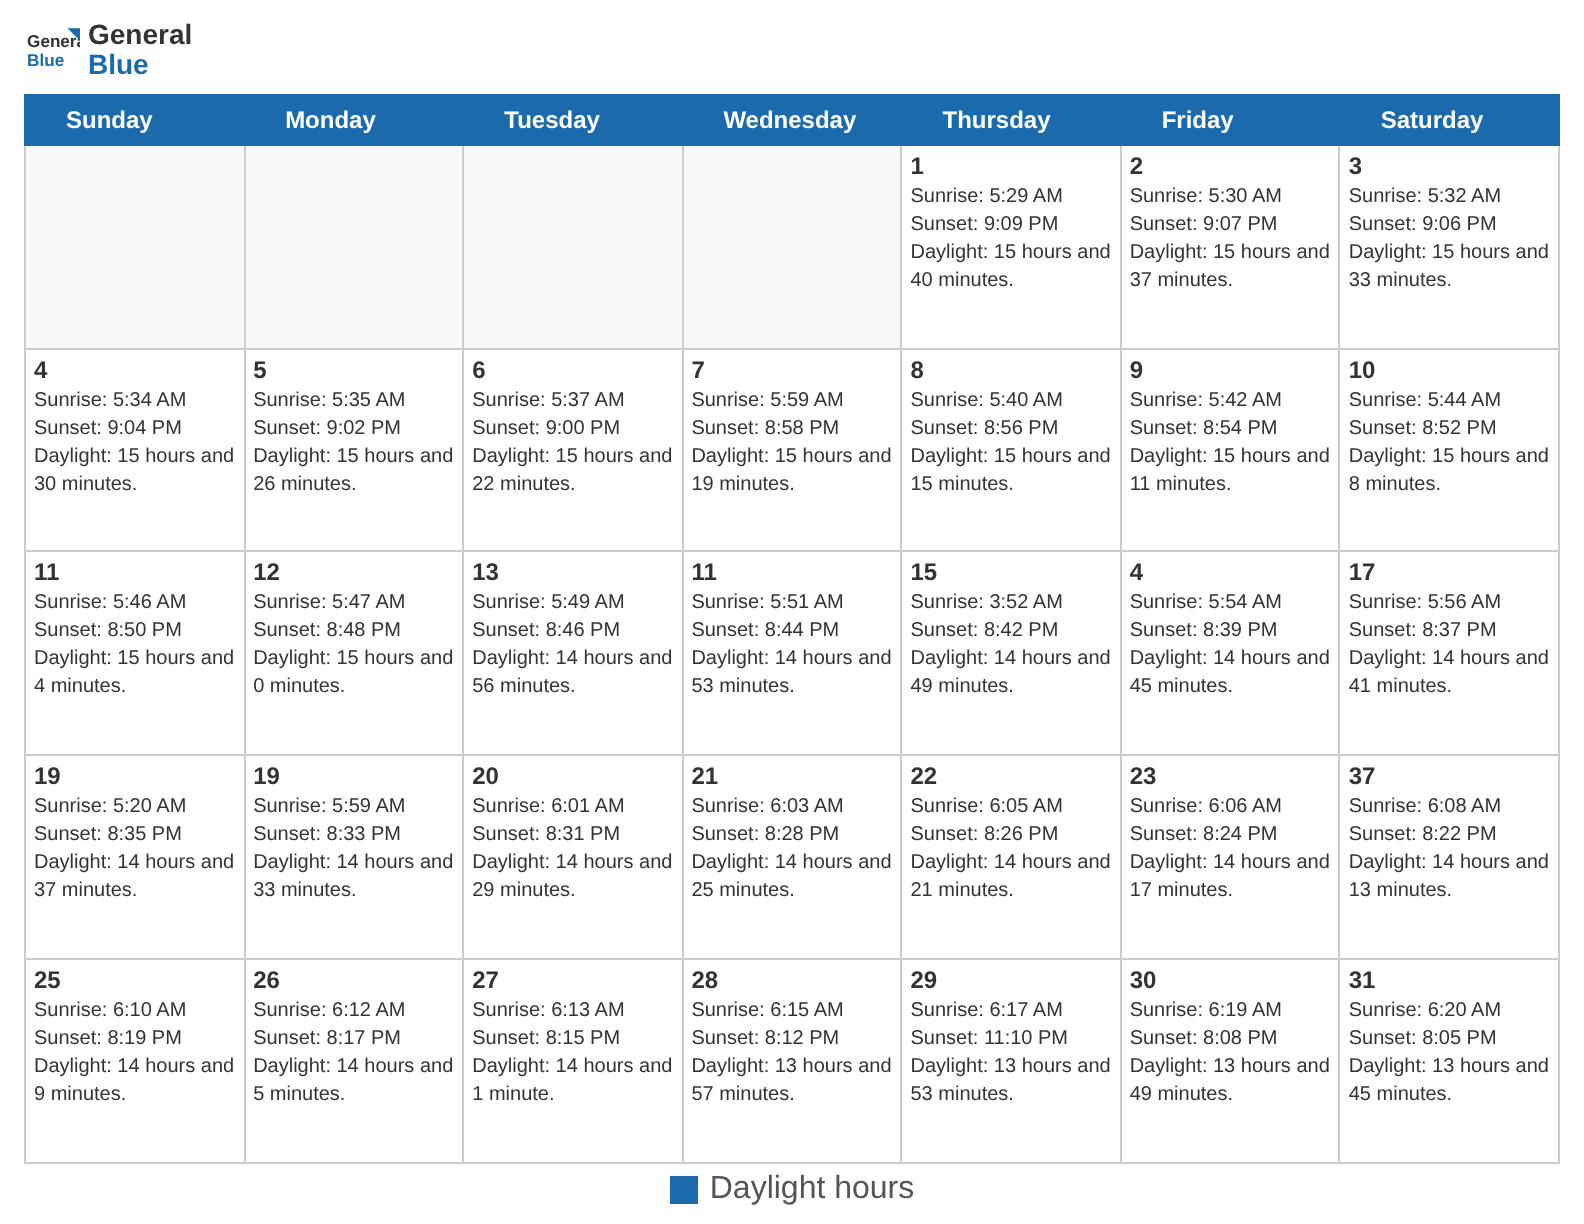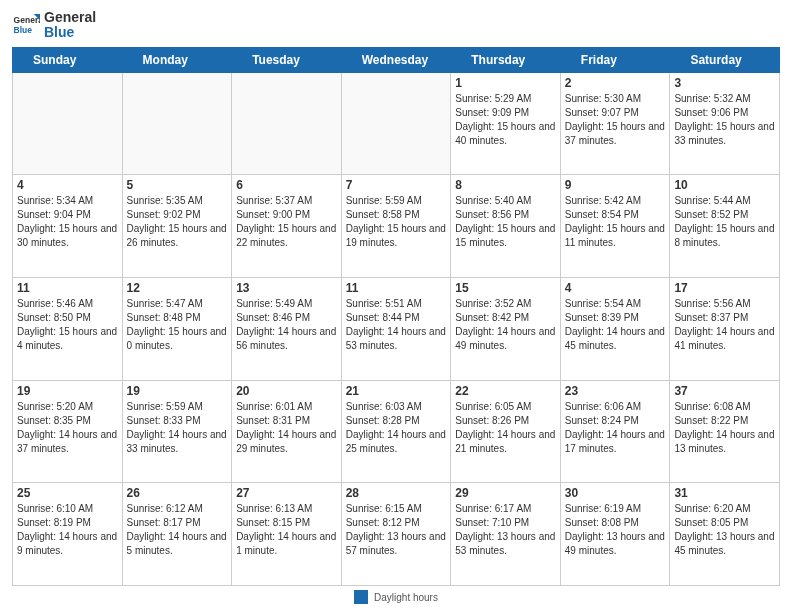--- a/index.html
+++ b/index.html
@@ -83,21 +83,21 @@
     .day-info {
       font-size: 10px;
       line-height: 1.4;
       color: #333;
     }
     .footer {
       display: flex;
       justify-content: center;
       align-items: center;
       margin-top: 4px;
-      font-size: 10px;
+      font-size: 16px;
       color: #555;
       gap: 6px;
     }
     .footer-swatch {
       width: 14px;
       height: 14px;
       background: #1a6aad;
       display: inline-block;
       vertical-align: middle;
     }
@@ -341,21 +341,21 @@
           <td>
             <span class="day-num">28</span>
             <div class="day-info">Sunrise: 6:15 AM
 Sunset: 8:12 PM
 Daylight: 13 hours
 and 57 minutes.</div>
           </td>
           <td>
             <span class="day-num">29</span>
             <div class="day-info">Sunrise: 6:17 AM
-Sunset: 7:10 PM
+Sunset: 11:10 PM
 Daylight: 13 hours
 and 53 minutes.</div>
           </td>
           <td>
             <span class="day-num">30</span>
             <div class="day-info">Sunrise: 6:19 AM
 Sunset: 8:08 PM
 Daylight: 13 hours
 and 49 minutes.</div>
           </td>

